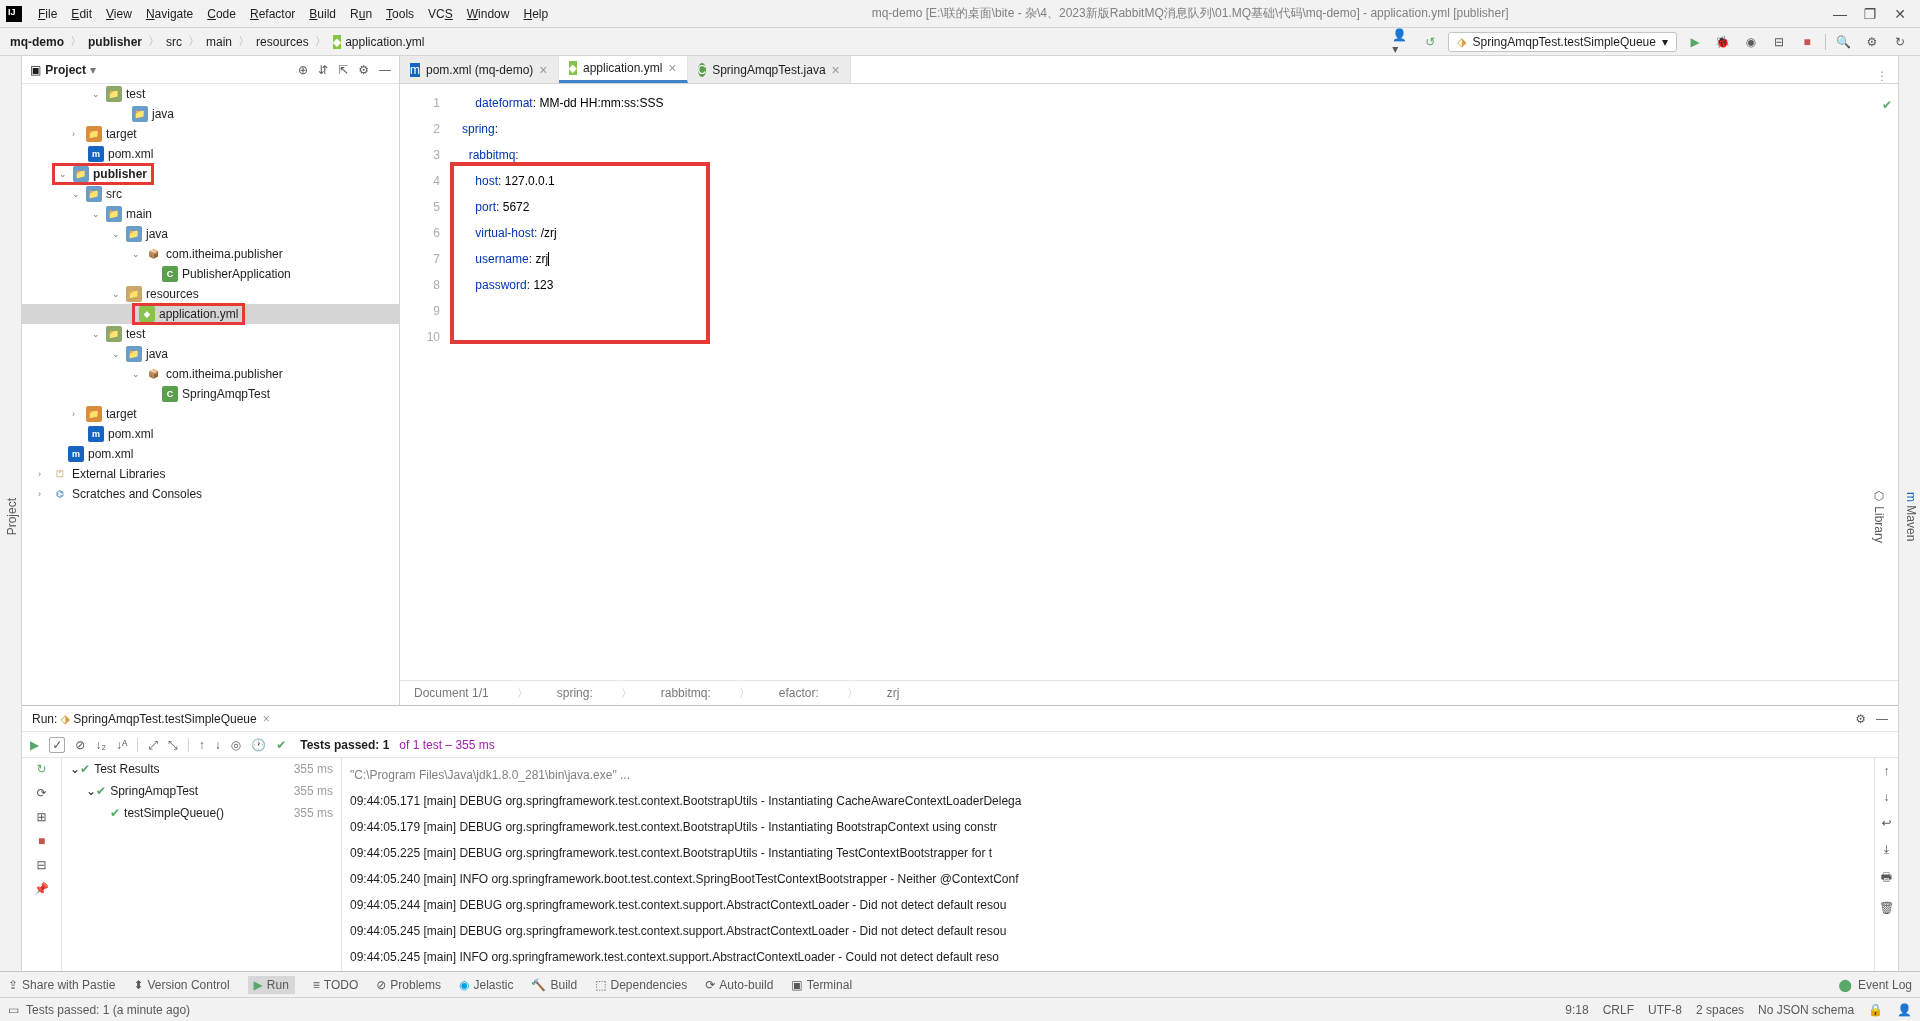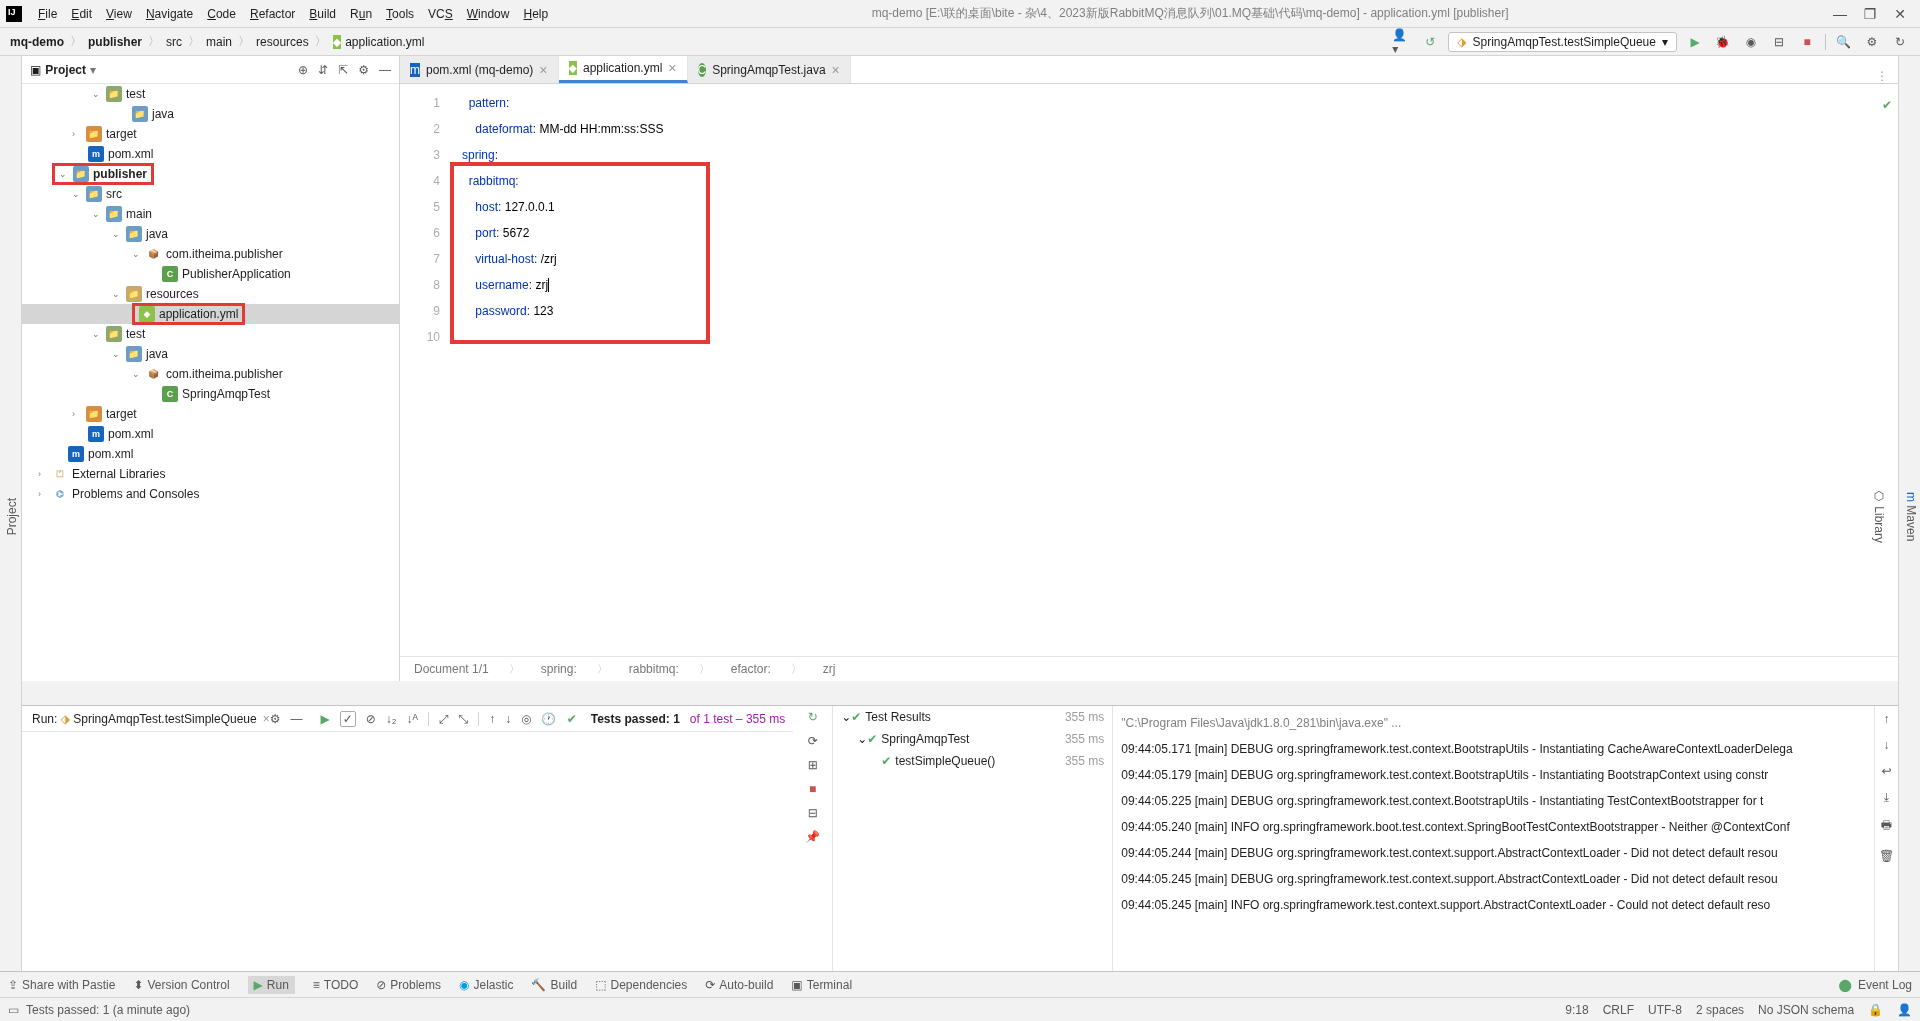--- a/index.html
+++ b/index.html
@@ -50,23 +50,23 @@
 .tab-close { color:#999; font-size:14px; }
 .tabs .more { margin-left:auto; padding:0 10px; color:#999; }
 .editor { flex:1; display:flex; position:relative; font-family:"JetBrains Mono",Consolas,monospace; font-size:14.5px; line-height:26px; }
 .gutter-col { width:52px; text-align:right; color:#adadad; padding:6px 12px 0 0; background:#fff; }
 .code-col { flex:1; padding:6px 0 0 10px; position:relative; }
 .key { color:#0033b3; }
 .val { color:#000000; }
 .red-box { position:absolute; border:4px solid #e53935; left:-2px; top:78px; width:260px; height:182px; pointer-events:none; }
 .cursor-line { position:absolute; left:0; right:0; top:214px; height:26px; background:#fcfaed; z-index:-1; }
 .editor-status { position:absolute; top:8px; right:6px; color:#59a869; }
-.breadcrumb-bar { height:24px; border-top:1px solid #e4e4e4; display:flex; align-items:center; padding:12px 14px; gap:20px; color:#787878; }
+.breadcrumb-bar { height:24px; border-top:1px solid #e4e4e4; display:flex; align-items:center; padding:12px 14px; gap:28px; color:#787878; }
 .breadcrumb-bar .sep { color:#c0c0c0; }
-.run-pane { height:266px; background:#fff; border-top:1px solid #c4c4c4; display:flex; flex-direction:row;margin-top:24px; }
+.run-pane { height:266px; background:#fff; border-top:1px solid #c4c4c4; display:flex; flex-direction:column; }
 .run-header { height:26px; display:flex; align-items:center; padding:0 10px; border-bottom:1px solid #e4e4e4; }
 .run-header .more { margin-left:auto; display:flex; gap:10px; color:#595959; }
 .run-toolbar { height:26px; display:flex; align-items:center; padding:0 8px; gap:10px; border-bottom:1px solid #e4e4e4; color:#595959; }
 .run-body { flex:1; display:flex; min-height:0; }
 .run-left { width:40px; display:flex; flex-direction:column; align-items:center; padding-top:4px; gap:10px; border-right:1px solid #e4e4e4; color:#595959; }
 .run-tree { width:280px; border-right:1px solid #e4e4e4; overflow:auto; }
 .run-tree .row { display:flex; align-items:center; height:22px; padding:0 8px; }
 .run-tree .time { margin-left:auto; color:#9e9e9e; }
 .ok { color:#59a869; margin-right:4px; }
 .console { flex:1; overflow:auto; font-family:Consolas,monospace; font-size:14px; line-height:25px; padding:4px 8px; white-space:pre; color:#1e1e1e; }
@@ -254,21 +254,21 @@
               <span>pom.xml</span>
             </div>
           <div class="node" style="padding-left:16px">
               <span class="arrow">›</span>
               <span class="ic lib">⏍</span>
               <span>External Libraries</span>
             </div>
           <div class="node" style="padding-left:16px">
               <span class="arrow">›</span>
               <span class="ic" style="color:#6a9ec9">⌬</span>
-              <span>Problems and Consoles</span>
+              <span>Scratches and Consoles</span>
             </div>
         </div>
       </div>
 
       <div class="editor-area">
         <div class="tabs">
           <div class="tab-item">
               <span class="ic mvn">m</span>
               <span>pom.xml (mq-demo)</span>
               <span class="tab-close">×</span>
@@ -286,21 +286,20 @@
           <span class="more">⋮</span>
         </div>
         <div class="editor">
           <span class="editor-status">✔</span>
           <div class="gutter-col">
             1<br>2<br>3<br>4<br>5<br>6<br>7<br>8<br>9<br>10
           </div>
           <div class="code-col">
             <div class="cursor-line"></div>
             <div class="red-box"></div>
-            <div>&nbsp;&nbsp;<span class="key">pattern</span>:</div>
             <div>&nbsp;&nbsp;&nbsp;&nbsp;<span class="key">dateformat</span>: <span class="val">MM-dd HH:mm:ss:SSS</span></div>
             <div><span class="key">spring</span>:</div>
             <div>&nbsp;&nbsp;<span class="key">rabbitmq</span>:</div>
             <div>&nbsp;&nbsp;&nbsp;&nbsp;<span class="key">host</span>: <span class="val">127.0.0.1</span></div>
             <div>&nbsp;&nbsp;&nbsp;&nbsp;<span class="key">port</span>: <span class="val">5672</span></div>
             <div>&nbsp;&nbsp;&nbsp;&nbsp;<span class="key">virtual-host</span>: <span class="val">/zrj</span></div>
             <div>&nbsp;&nbsp;&nbsp;&nbsp;<span class="key">username</span>: <span class="val">zrj</span><span style="border-left:1px solid #000;height:16px"></span></div>
             <div>&nbsp;&nbsp;&nbsp;&nbsp;<span class="key">password</span>: <span class="val">123</span></div>
           </div>
         </div>

